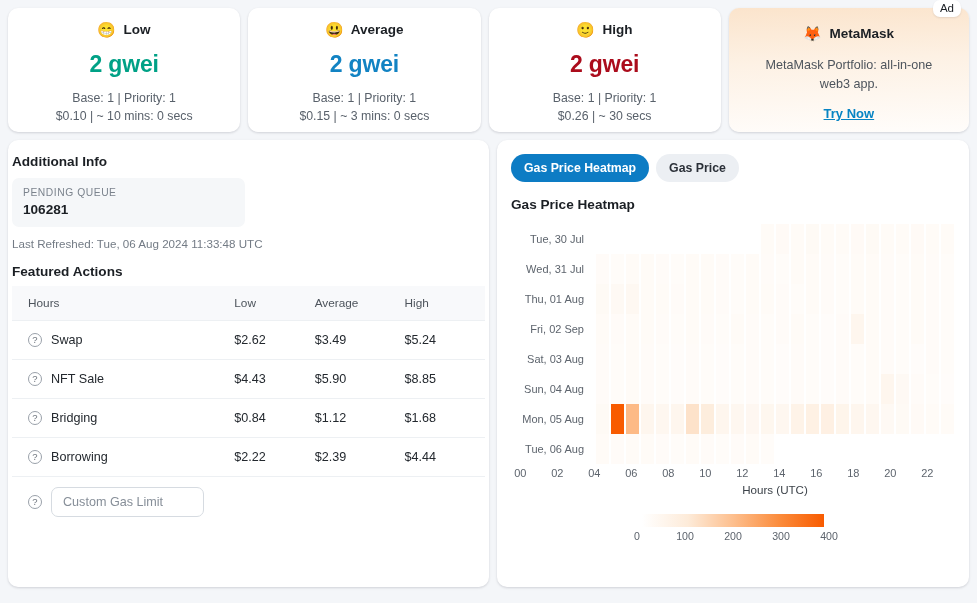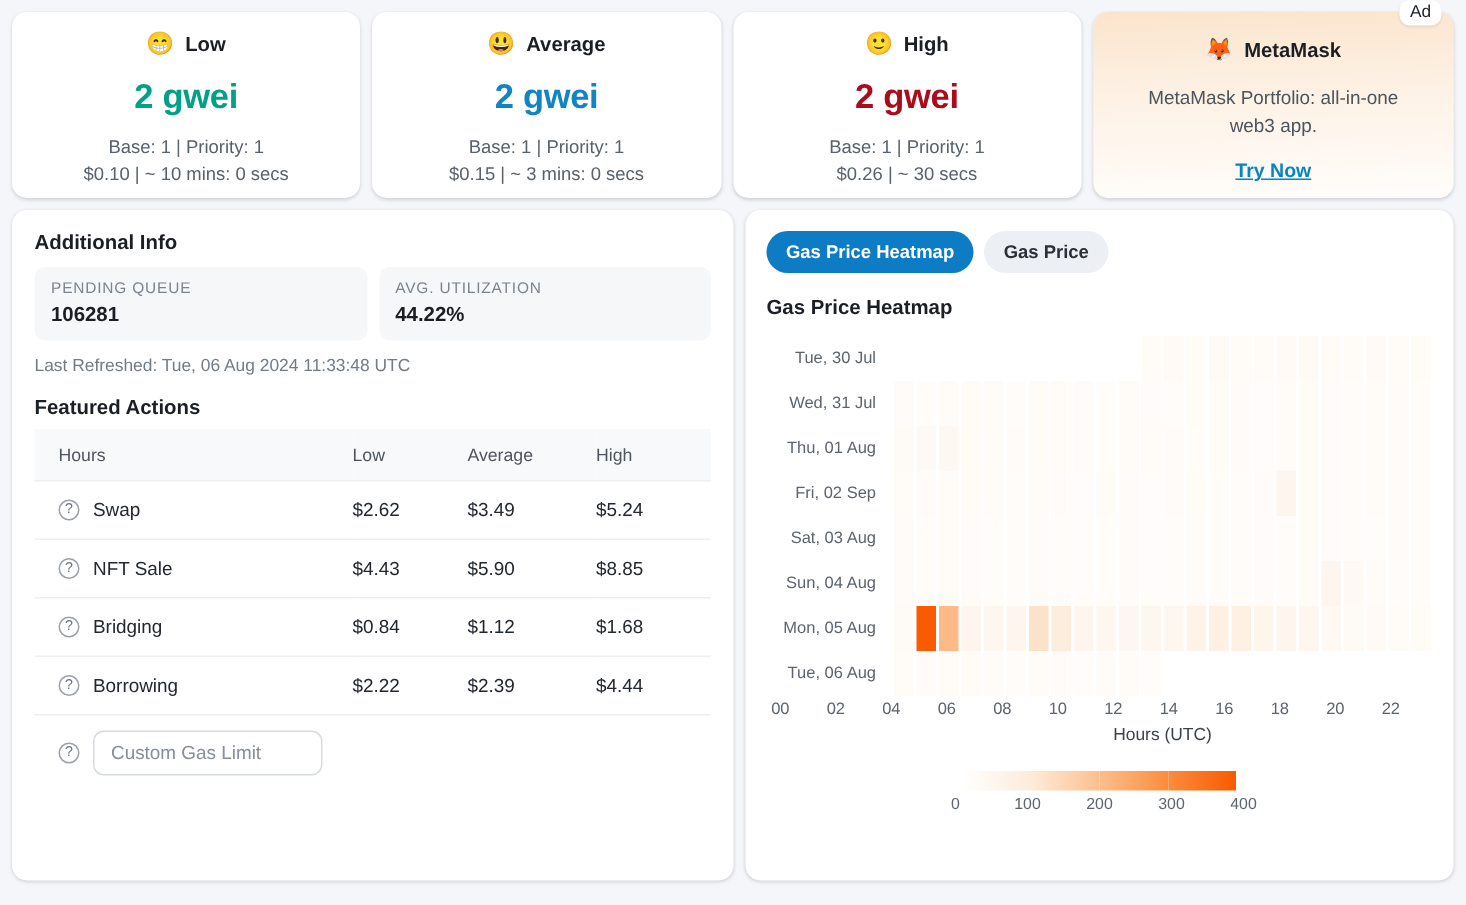--- a/index.html
+++ b/index.html
@@ -52,21 +52,21 @@
              margin-top: 15px; line-height: 1.52; max-width: 190px; }
   .ad-cta { font-size: 13px; font-weight: bold; color: #0784c3; margin-top: 12px; }
 
   
   .panels { display: flex; gap: 8px; margin-top: 8px; height: 447px; }
   .panel {
     background: #fff; border-radius: 10px;
     box-shadow: 0 1px 3px rgba(16,24,40,.10), 0 1px 2px rgba(16,24,40,.06);
     overflow: hidden;
   }
-  .panel-left  { flex: 0 0 481px; padding: 14px 15px 0; }
+  .panel-left  { flex: 0 0 481px; padding: 14px 4px 0; }
   .panel-right { flex: 1 1 auto; padding: 14px 14px 0; }
 
   .sec-title { font-size: 13.6px; font-weight: bold; color: #1b1f24; }
 
   .stat-grid { display: grid; grid-template-columns: 1fr 1fr; gap: 8px; margin-top: 9px; }
   .stat {
     background: #f5f7f9; border-radius: 7px; padding: 9px 11px 10px;
   }
   .stat-label { font-size: 10.3px; color: #7b838d; letter-spacing: .55px; }
   .stat-value { font-size: 13.6px; font-weight: bold; color: #1b1f24; margin-top: 4px; }
@@ -183,24 +183,20 @@
 
   <div class="panels">
 
     <div class="panel panel-left">
       <div class="sec-title">Additional Info</div>
 
       <div class="stat-grid">
         <div class="stat">
           <div class="stat-label">PENDING QUEUE</div>
           <div class="stat-value">106281</div>
-        </div>
-        <div class="stat">
-          <div class="stat-label">AVG. UTILIZATION</div>
-          <div class="stat-value">44.22%</div>
         </div>
       </div>
 
       <div class="refreshed">Last Refreshed: Tue, 06 Aug 2024 11:33:48 UTC</div>
 
       <div class="featured">
         <div class="sec-title">Featured Actions</div>
 
         <table>
           <thead>

